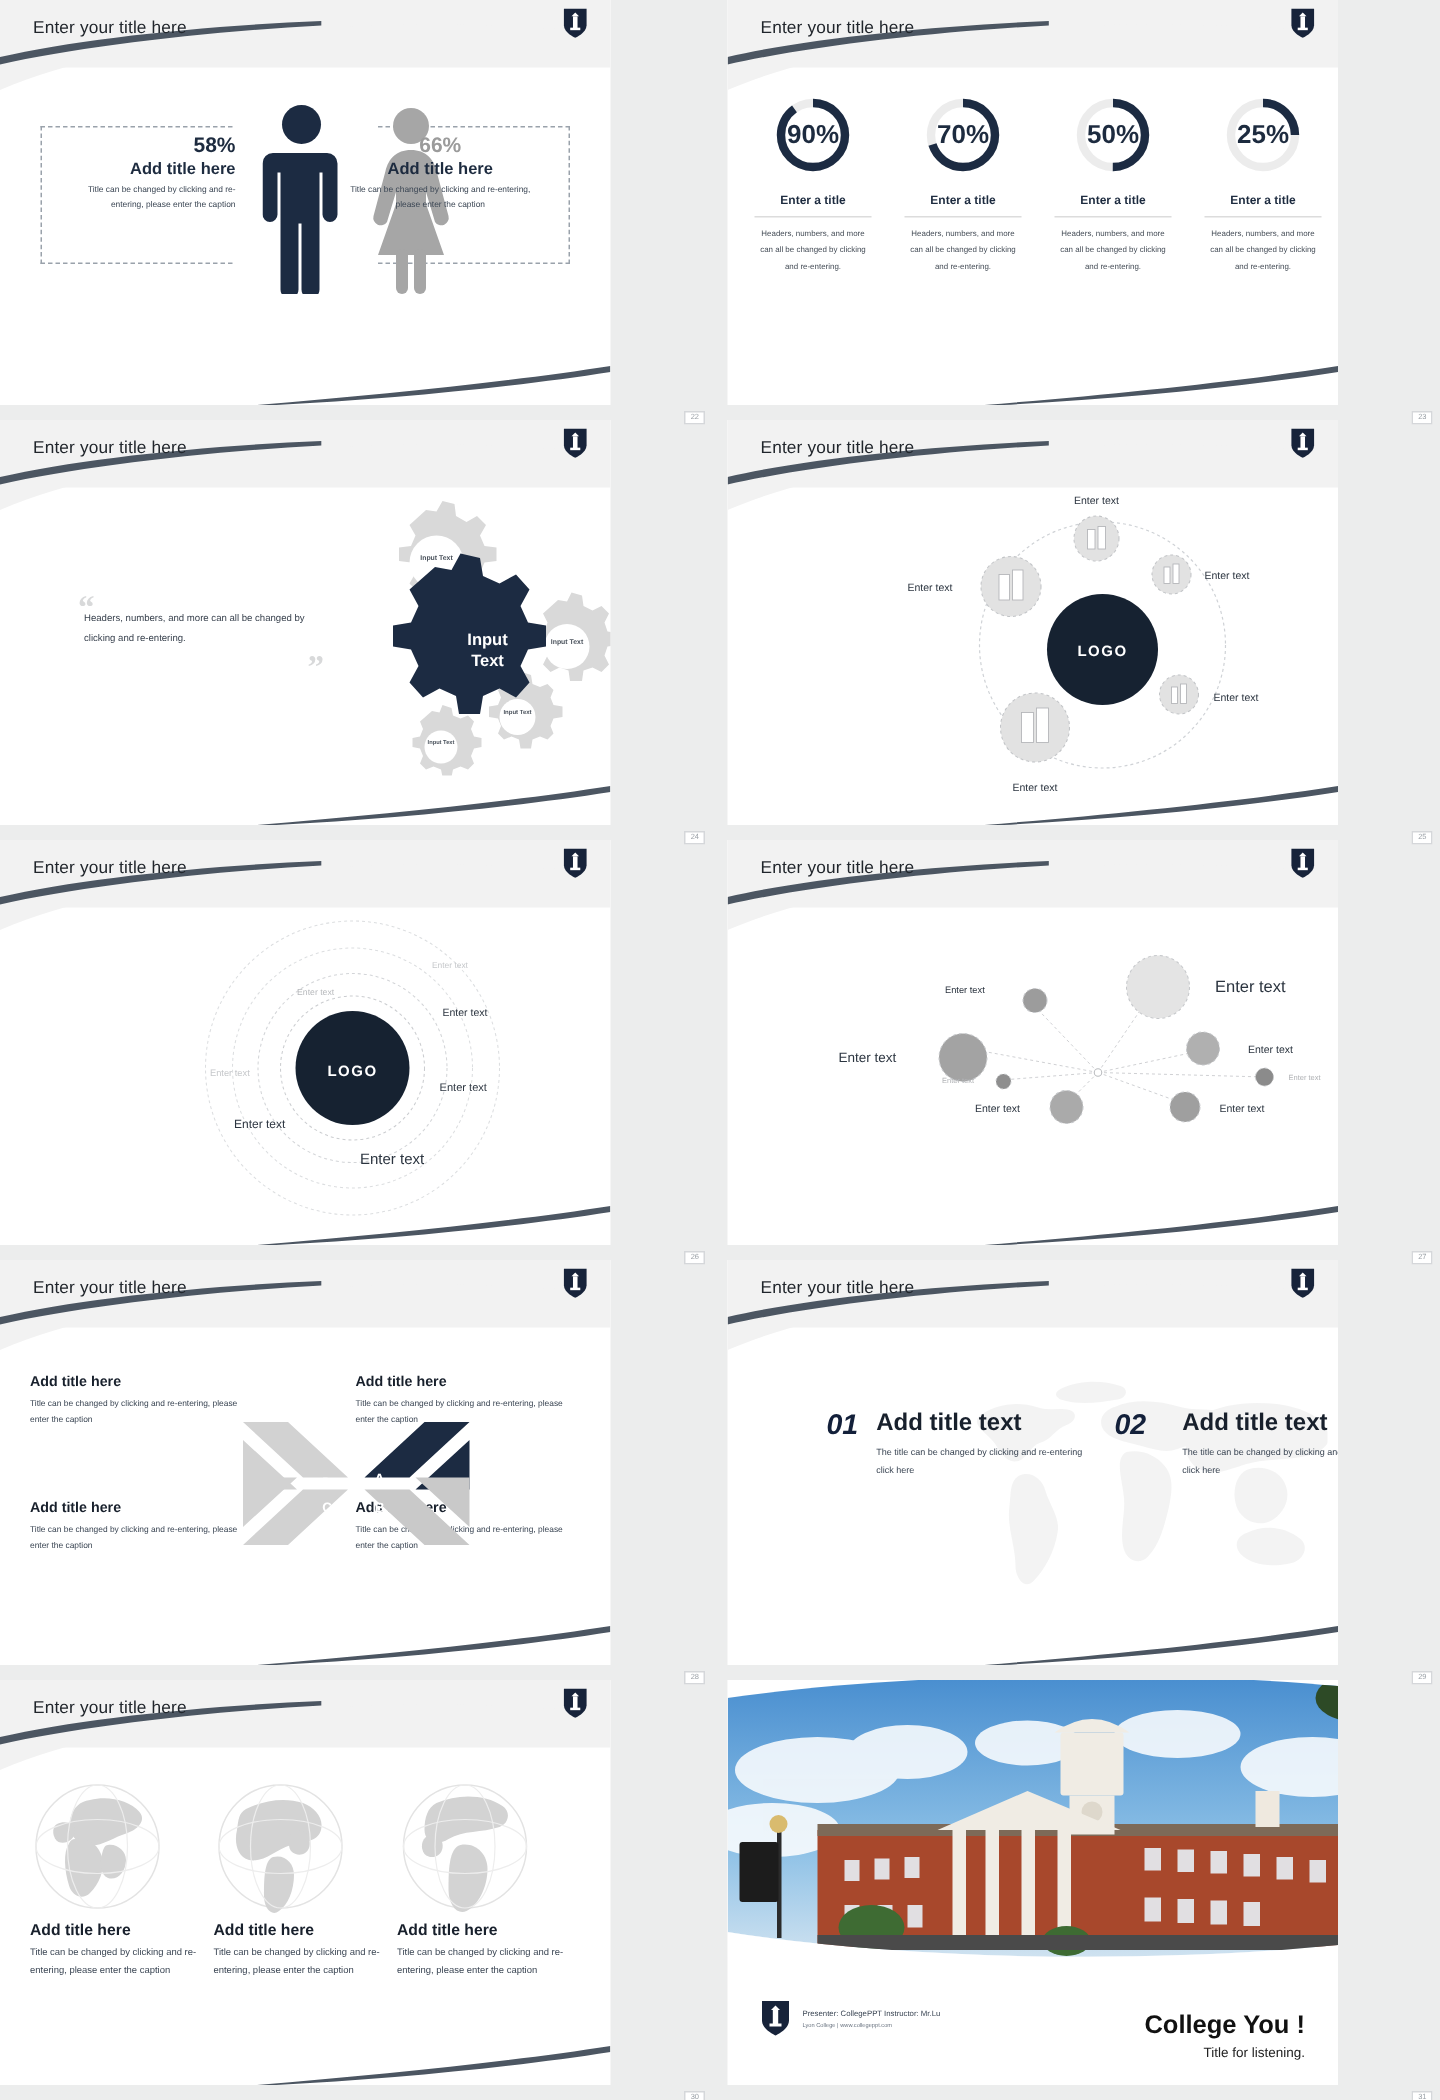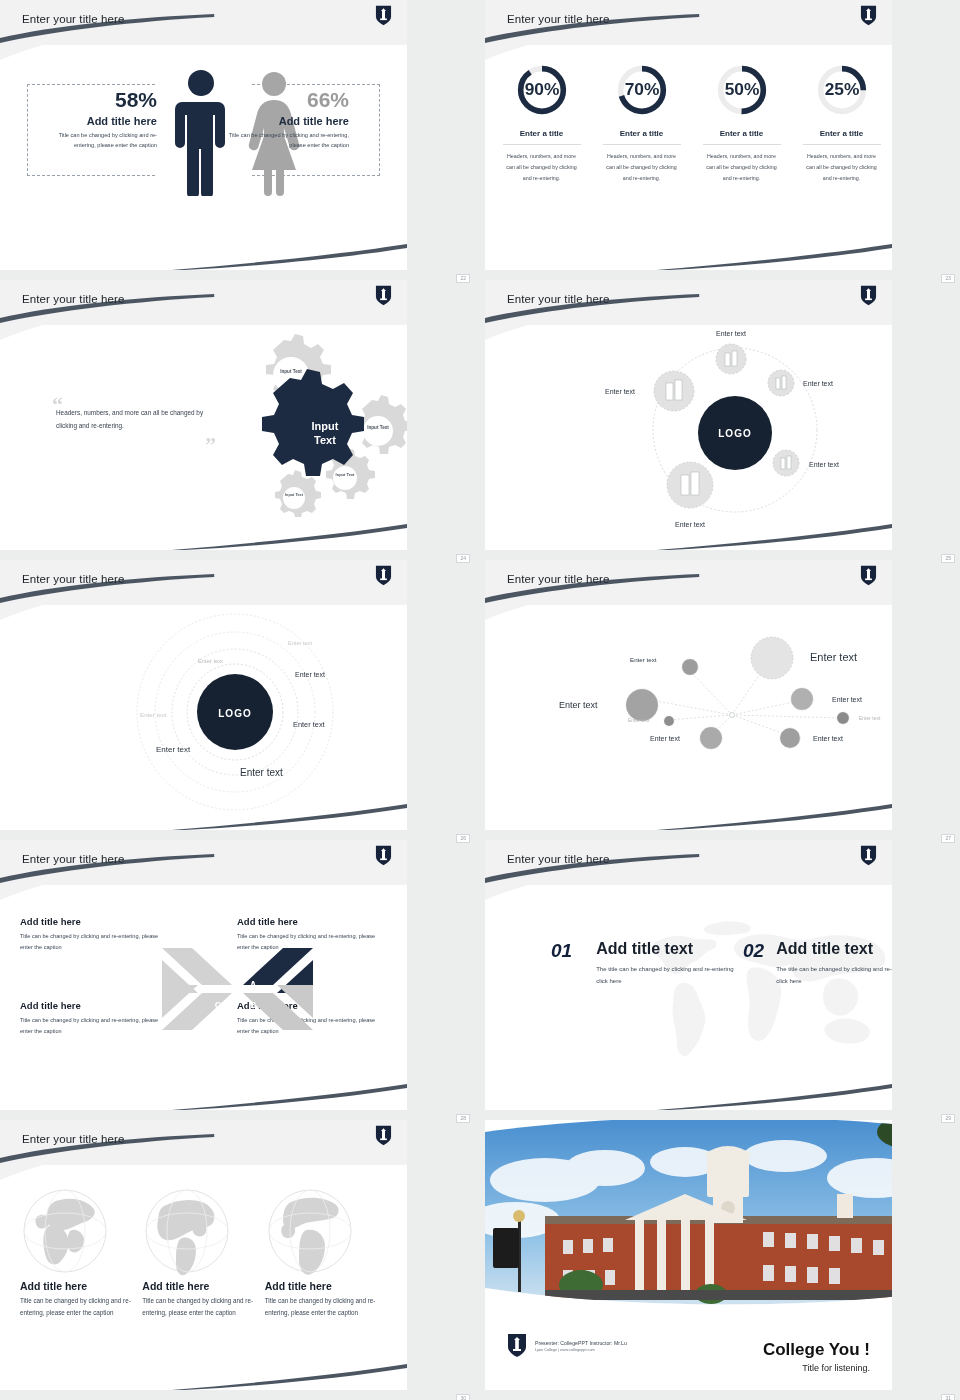--- a/index.html
+++ b/index.html
@@ -16,28 +16,28 @@
   .hdr { position:absolute; top:0; left:0; right:0; height:45px; background:#f2f2f2; }
   .hdr-curve { position:absolute; top:0; left:0; width:100%; height:60px; }
   .title { position:absolute; left:22px; top:13px; font-size:11.5px; color:#20252b; letter-spacing:.1px; }
   .shield { position:absolute; right:15px; top:5px; width:17px; height:21px; }
   .swoosh-b { position:absolute; bottom:0; right:0; width:100%; height:40px; }
   .pagenum { position:absolute; right:5px; bottom:-13px; font-size:5px; color:#9aa0a6;
              border:1px solid #d5d7da; background:#fff; padding:1px 3px; line-height:1; }
   .sheet { position:relative; }
   
   .s1-wrap { position:absolute; top:58px; left:0; right:0; height:175px; }
-  .pct { font-size:21px; font-weight:bold; }
+  .pct { font-size:14px; font-weight:bold; }
   .pct.grey { color:#9b9b9b; }
   .addtitle { font-size:11px; font-weight:bold; color:#1d2b3f; margin-top:3px;}
   .capt { font-size:5.6px; color:#3b4654; line-height:1.85; margin-top:3px; }
   .fig-m { fill:#1c2b42; } .fig-f { fill:#a6a6a6; }
   .dashbox { position:absolute; border:1px dashed #9aa2ab; }
   
-  .donuts { position:absolute; top:62px; left:6px; right:0; display:flex; justify-content:center; }
+  .donuts { position:absolute; top:62px; left:6px; right:0; display:flex; justify-content:flex-end; }
   .donut-col { width:100px; text-align:center; }
   .donut-lbl { font-size:8px; font-weight:bold; margin-top:4px; color:#1d2b3f;
                border-bottom:1px solid #dcdcdc; padding-bottom:6px; display:inline-block; width:78px;}
   .donut-txt { font-size:5.3px; color:#444c56; line-height:2.05; margin-top:6px; padding:0 12px; }
   .donut-val { font-size:13px; font-weight:bold; fill:#1d2b3f; }
   
   .quote { position:absolute; left:56px; top:126px; width:150px; font-size:6.4px; color:#39424e; line-height:2.1;}
   .qmark { position:absolute; font-size:22px; color:#d8d9da; font-weight:bold; font-family:"Liberation Serif",serif;}
   .gear-lbl { font-size:4.6px; fill:#4a525c; font-weight:bold; }
   .gear-lbl-main { font-size:11px; fill:#ffffff; font-weight:bold; }
@@ -99,21 +99,21 @@
         <path class="fig-m" d="M9 34 h34 a7 7 0 0 1 7 7 v34 a5 5 0 0 1 -10 0 v-28 h-2 v78 a6 6 0 0 1 -12 0 v-44 h-2 v44 a6 6 0 0 1 -12 0 v-78 h-2 v28 a5 5 0 0 1 -10 0 v-34 a7 7 0 0 1 7 -7 z"></path>
       </svg>
 
       <svg style="position:absolute; left:245px; top:12px;" width="58" height="126" viewBox="0 0 58 126">
         <circle cx="29" cy="14" r="12" class="fig-f"></circle>
         <path class="fig-f" d="M29 30 c-10 0 -15 6 -17 14 l-8 30 a5 5 0 0 0 9 4 l6 -20 v8 l-12 34 h44 l-12 -34 v-8 l6 20 a5 5 0 0 0 9 -4 l-8 -30 c-2 -8 -7 -14 -17 -14 z"></path>
         <rect class="fig-f" x="19" y="96" width="8" height="30" rx="4"></rect>
         <rect class="fig-f" x="31" y="96" width="8" height="30" rx="4"></rect>
       </svg>
 
-      <div style="position:absolute; right:58px; top:30px; width:135px; text-align:right;">
+      <div style="position:absolute; right:46px; top:30px; width:135px; text-align:center;">
         <div class="pct grey">66%</div>
         <div class="addtitle">Add title here</div>
         <div class="capt">Title can be changed by clicking and re-entering, please enter the caption</div>
       </div>
     </div>
 
     <svg class="swoosh-b" viewBox="0 0 475 40" preserveAspectRatio="none">
       <path d="M200 40 C300 33 400 24 475 14 L475 18 C400 28 305 36 215 40 Z" fill="#4c5662"></path>
     </svg>
   </div>
@@ -484,28 +484,28 @@
         <path d="M44 74 c8-4 16 2 18 10 3 10 10 18 8 28 -2 12-8 24-16 32 -6 6-12-2-12-10 0-14-6-26-4-40 1-8 0-16 6-20z"></path>
         <path d="M108 28 c14-6 30-4 44 0 10 3 20 0 30 4 8 3 6 10 0 14 -10 6-22 6-32 10 -8 3-16 0-24-2 -10-3-22-4-26-12 -3-7 2-12 8-14z"></path>
         <path d="M116 58 c10-2 20 2 26 10 6 8 4 18 2 28 -3 12-6 24-14 32 -6 6-14 2-16-6 -3-12 2-24 0-36 -1-10-6-24 2-28z"></path>
         <path d="M164 34 c16-8 34-10 52-8 14 2 28 6 34 18 4 8-4 14-12 16 -14 4-28 2-42 6 -10 3-20 8-30 4 -8-3-12-12-10-20 1-6 2-12 8-16z"></path>
         <path d="M196 70 c10-4 22 0 26 10 4 10-2 20-10 24 -8 4-18 0-22-8 -4-9-2-22 6-26z"></path>
         <path d="M196 112 c12-6 26-4 36 4 6 5 2 14-6 16 -12 3-26 2-34-6 -5-6-2-12 4-14z"></path>
         <path d="M72 16 c12-6 28-6 40-2 6 2 4 8-2 9 -12 2-26 4-38 0 -4-2-4-5 0-7z"></path>
       </g>
     </svg>
 
-    <div style="position:absolute; left:66px; top:100px; display:flex; align-items:flex-start; gap:24px;">
+    <div style="position:absolute; left:66px; top:100px; display:flex; align-items:flex-start; gap:12px;">
       <div class="num">01</div>
       <div>
         <div class="n-title">Add title text</div>
         <div class="n-desc" style="width:140px;">The title can be changed by clicking and re-entering click here</div>
       </div>
     </div>
-    <div style="position:absolute; left:258px; top:100px; display:flex; align-items:flex-start; gap:12px;">
+    <div style="position:absolute; left:258px; top:100px; display:flex; align-items:flex-start; gap:24px;">
       <div class="num">02</div>
       <div>
         <div class="n-title">Add title text</div>
         <div class="n-desc" style="width:140px;">The title can be changed by clicking and re-entering click here</div>
       </div>
     </div>
 
     <svg class="swoosh-b" viewBox="0 0 475 40" preserveAspectRatio="none">
       <path d="M200 40 C300 33 400 24 475 14 L475 18 C400 28 305 36 215 40 Z" fill="#4c5662"></path>
     </svg>

